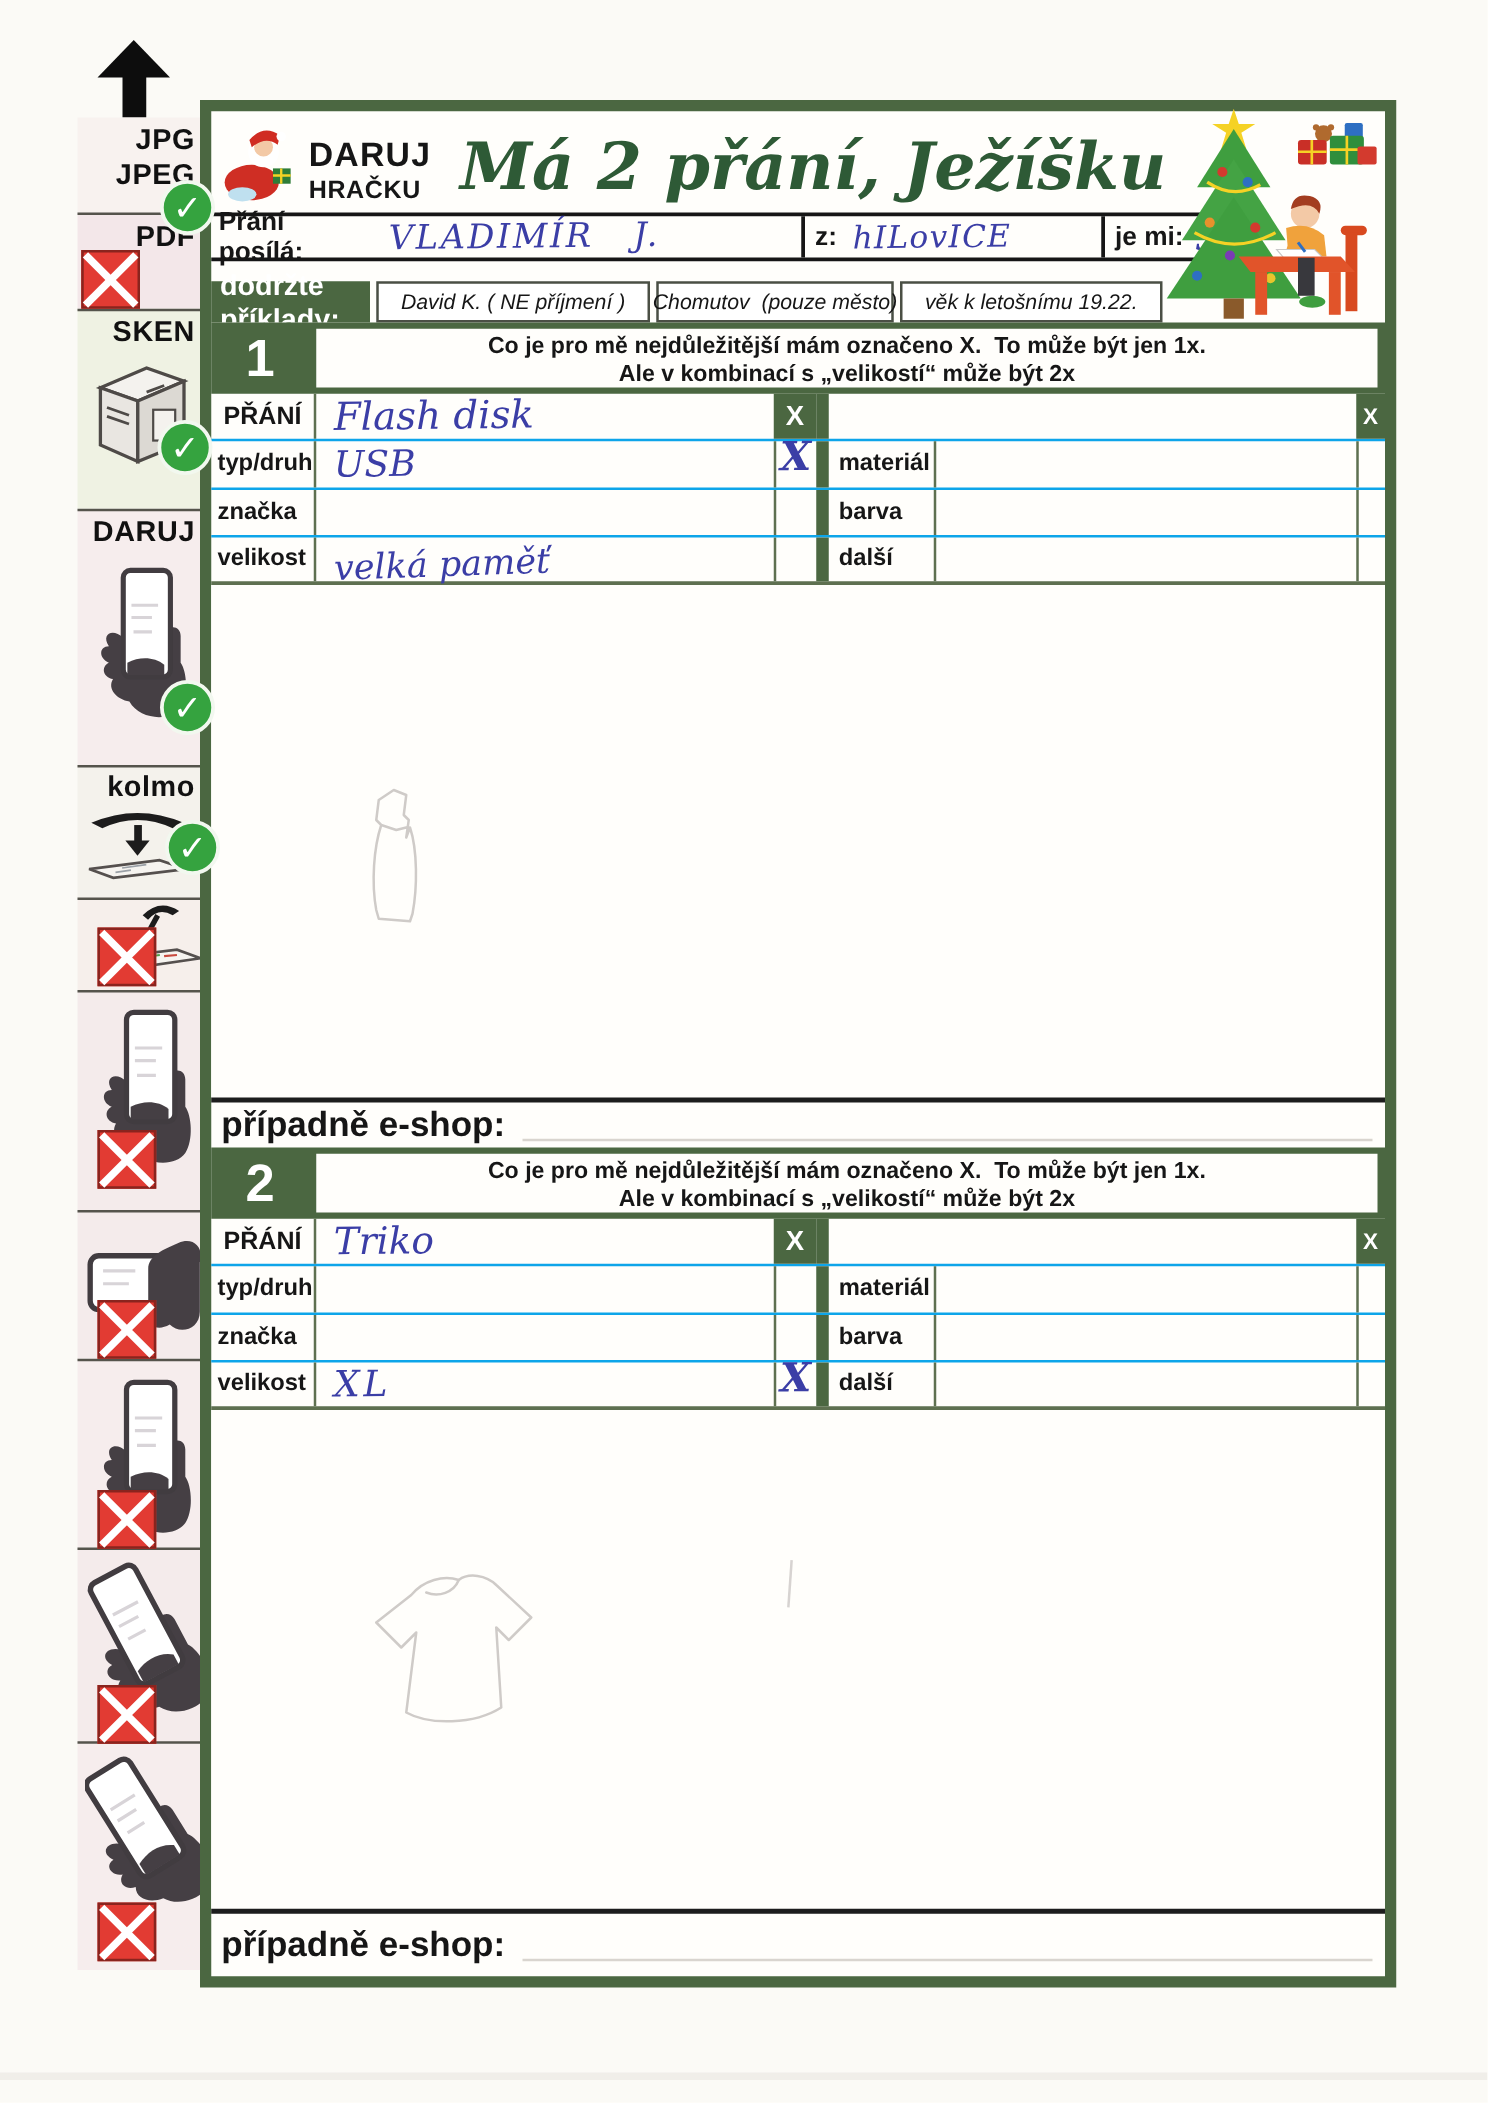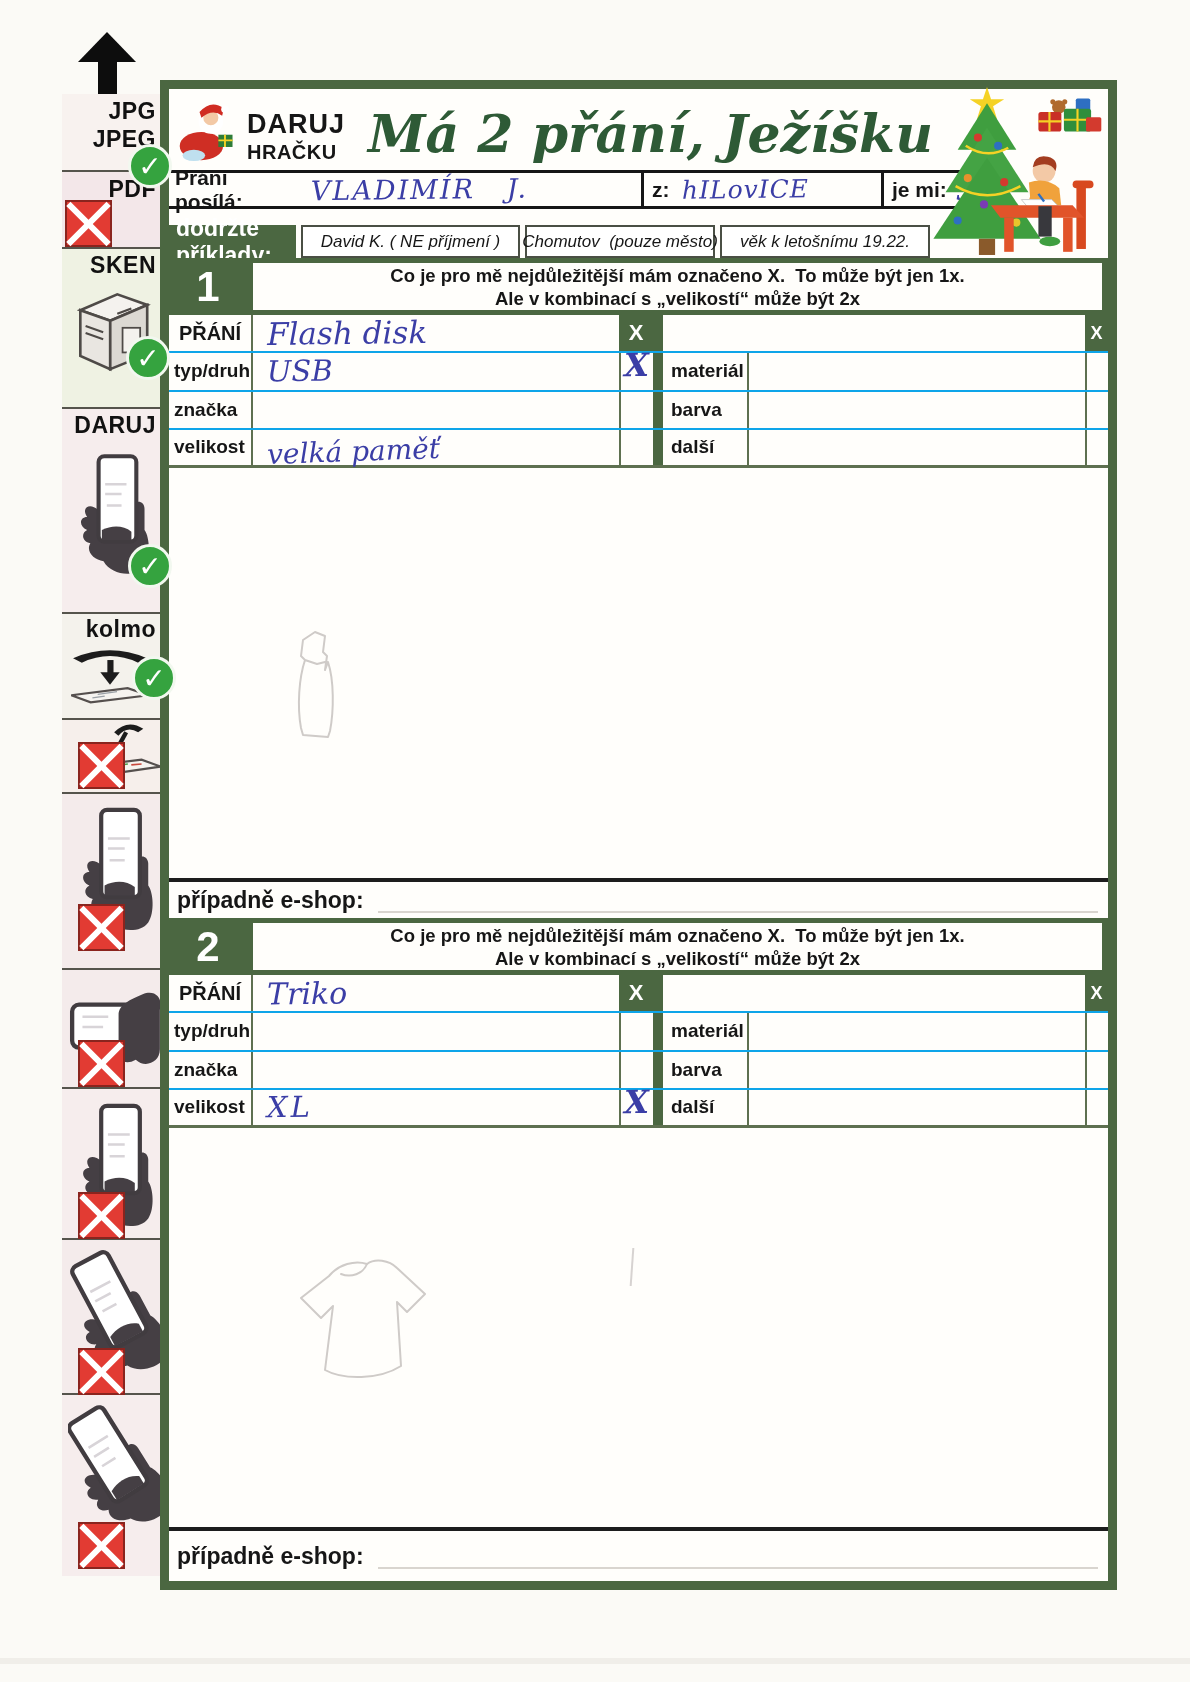--- a/index.html
+++ b/index.html
@@ -58,21 +58,21 @@
   .g-xs { width:34px; border-left:2px solid #5e7050; position:relative; }
   .g-gdiv { width:10px; background:#4b6741; }
   .g-rlabel { width:86px; border-right:2px solid #5e7050; display:flex; align-items:center;
               font-weight:bold; font-size:19px; padding-left:8px; }
   .g-xg2 { width:23px; font-size:18px; }
   .g-xs2 { width:23px; }
   .hx { position:absolute; top:-7px; left:3px; font-size:32px; font-weight:bold; z-index:3; }
 
   .draw { left:0; width:939px; background:#fffefb; }
   .blackline { left:0; width:939px; height:4px; background:#1d1d1d; }
-  .eshop { left:0; width:939px; display:flex; align-items:center; font-weight:bold; font-size:23px; padding-left:8px; }
+  .eshop { left:0; width:939px; display:flex; align-items:center; font-weight:bold; font-size:28px; padding-left:8px; }
   .eshop-fill { flex:1; border-bottom:2px solid #d9d5cf; height:26px; margin:0 10px 0 14px; }
 
   .pencil { stroke:#cfcbc8; fill:none; stroke-width:2; stroke-linecap:round; stroke-linejoin:round; }
 </style>
 </head>
 <body>
 
 <svg width="0" height="0" style="position:absolute">
   <defs>
     <symbol id="sym-phone-v" viewBox="0 0 100 160">

